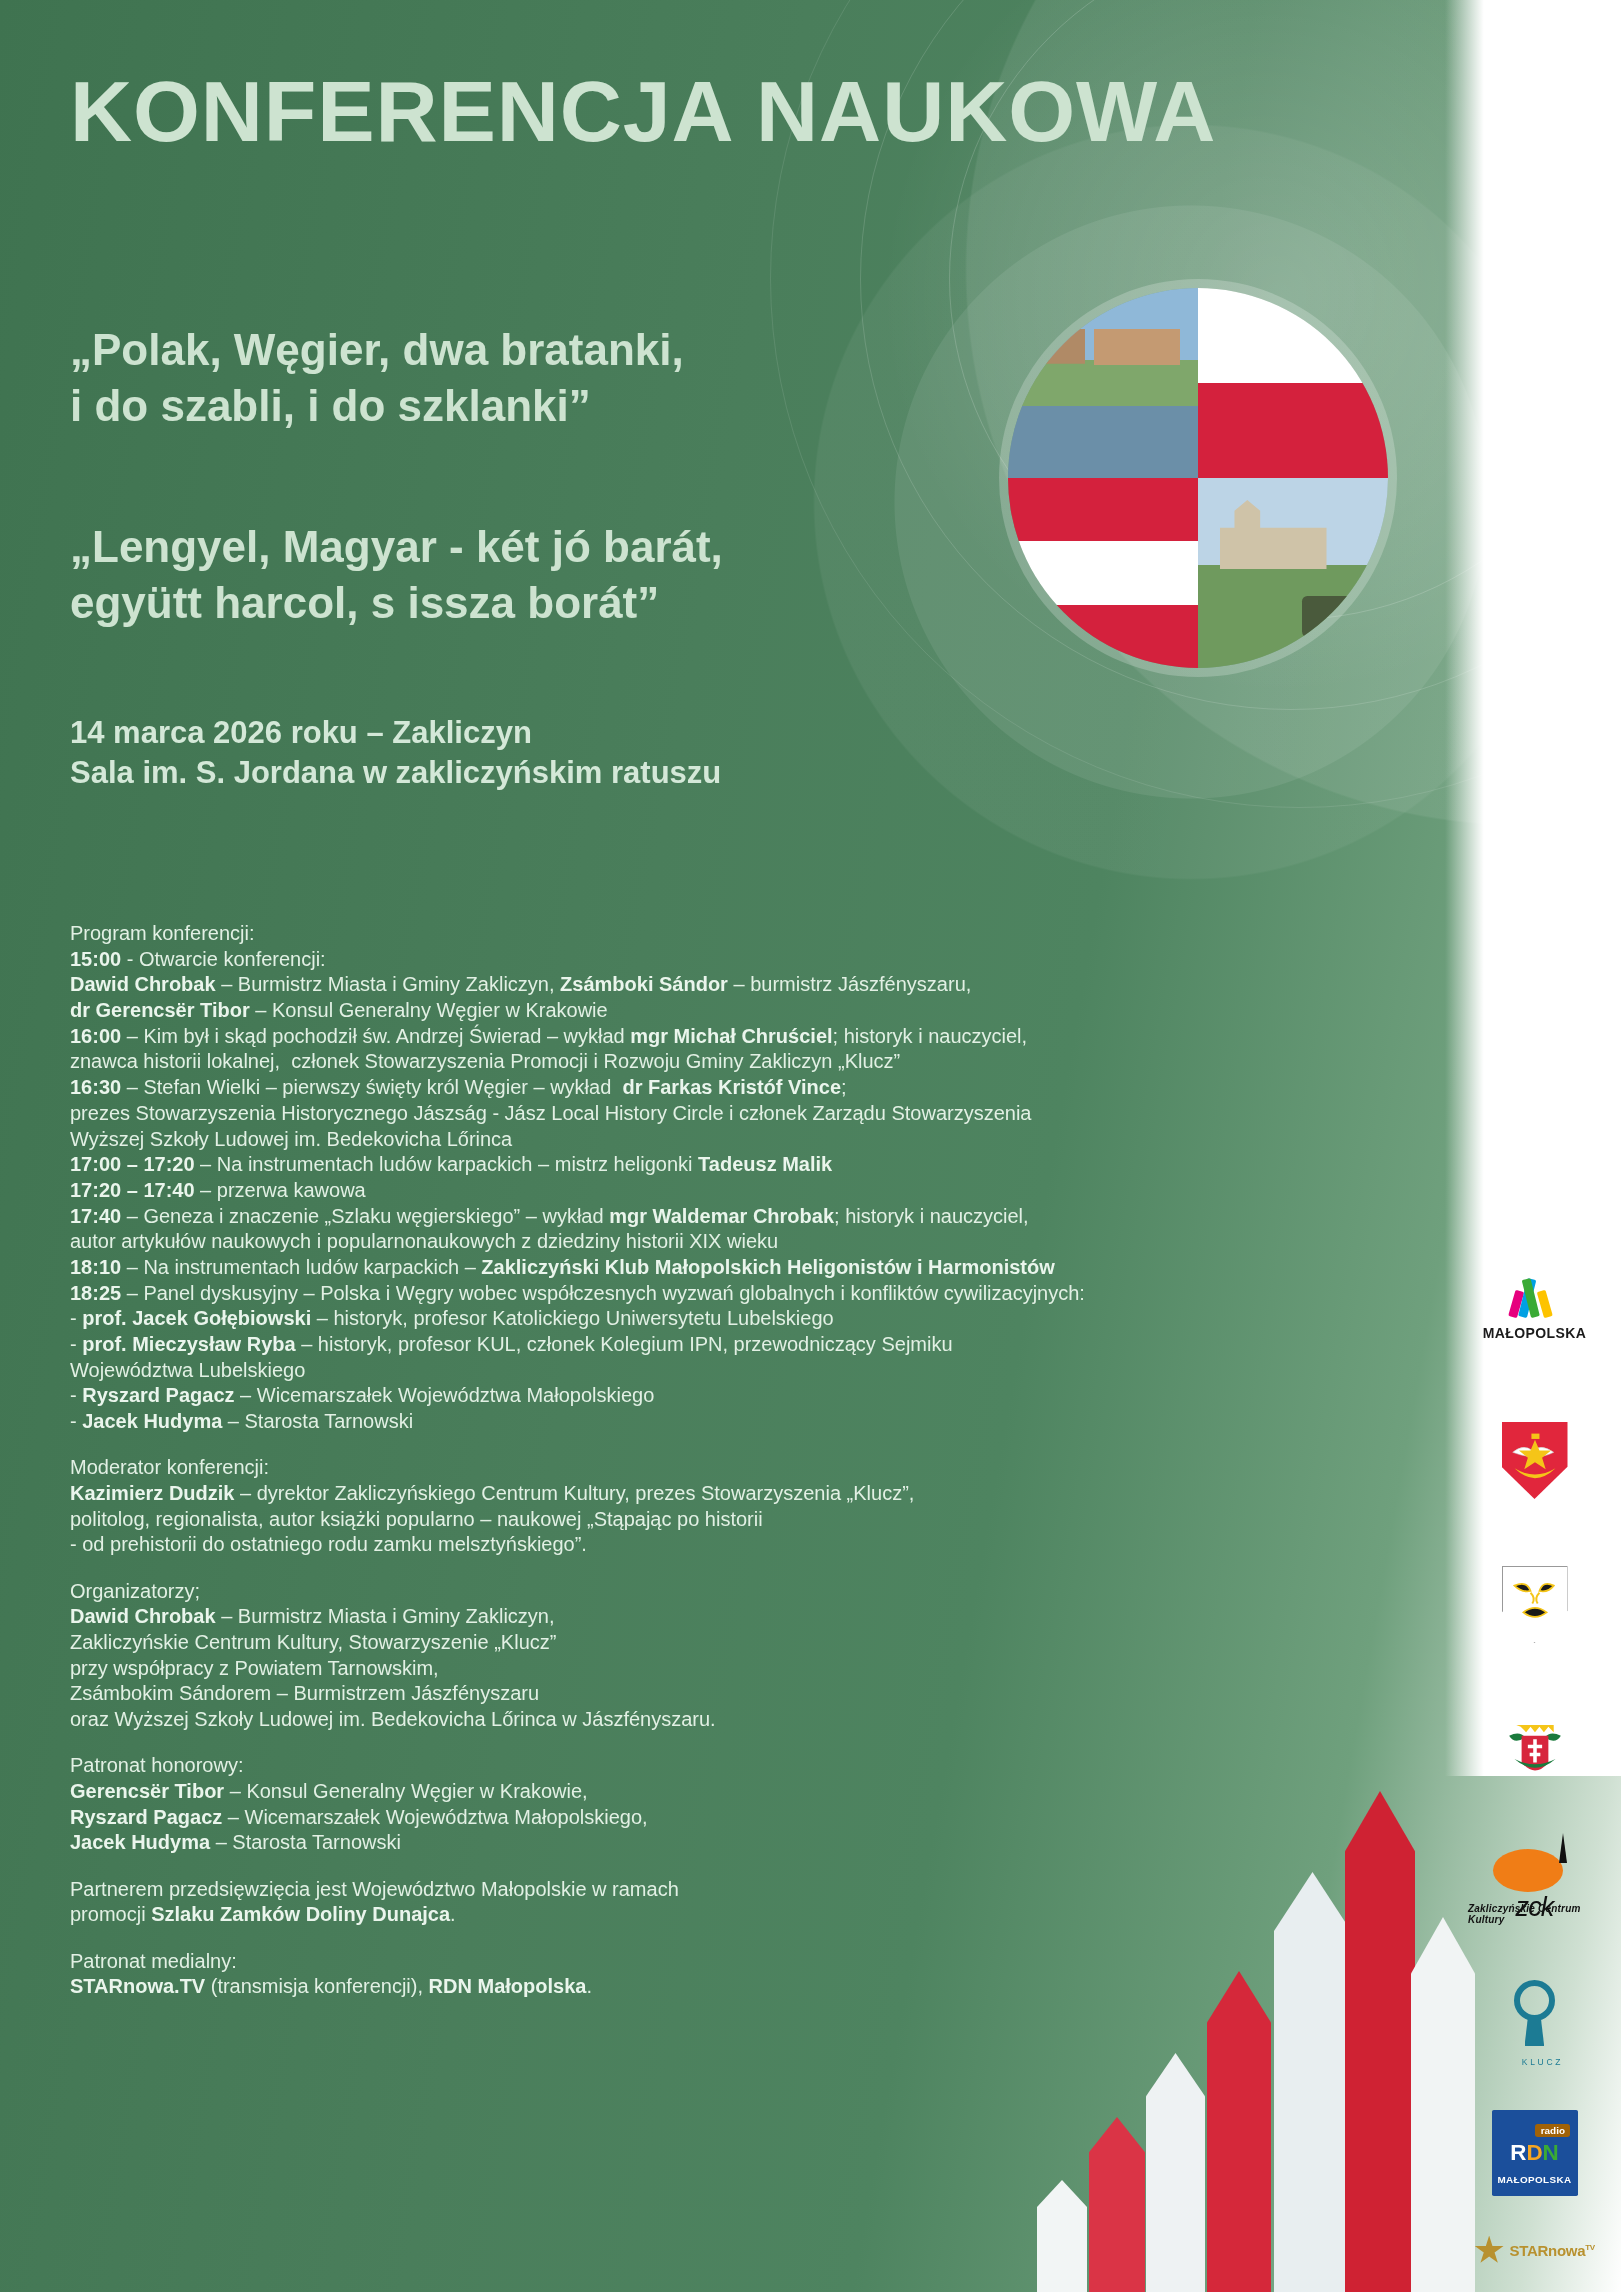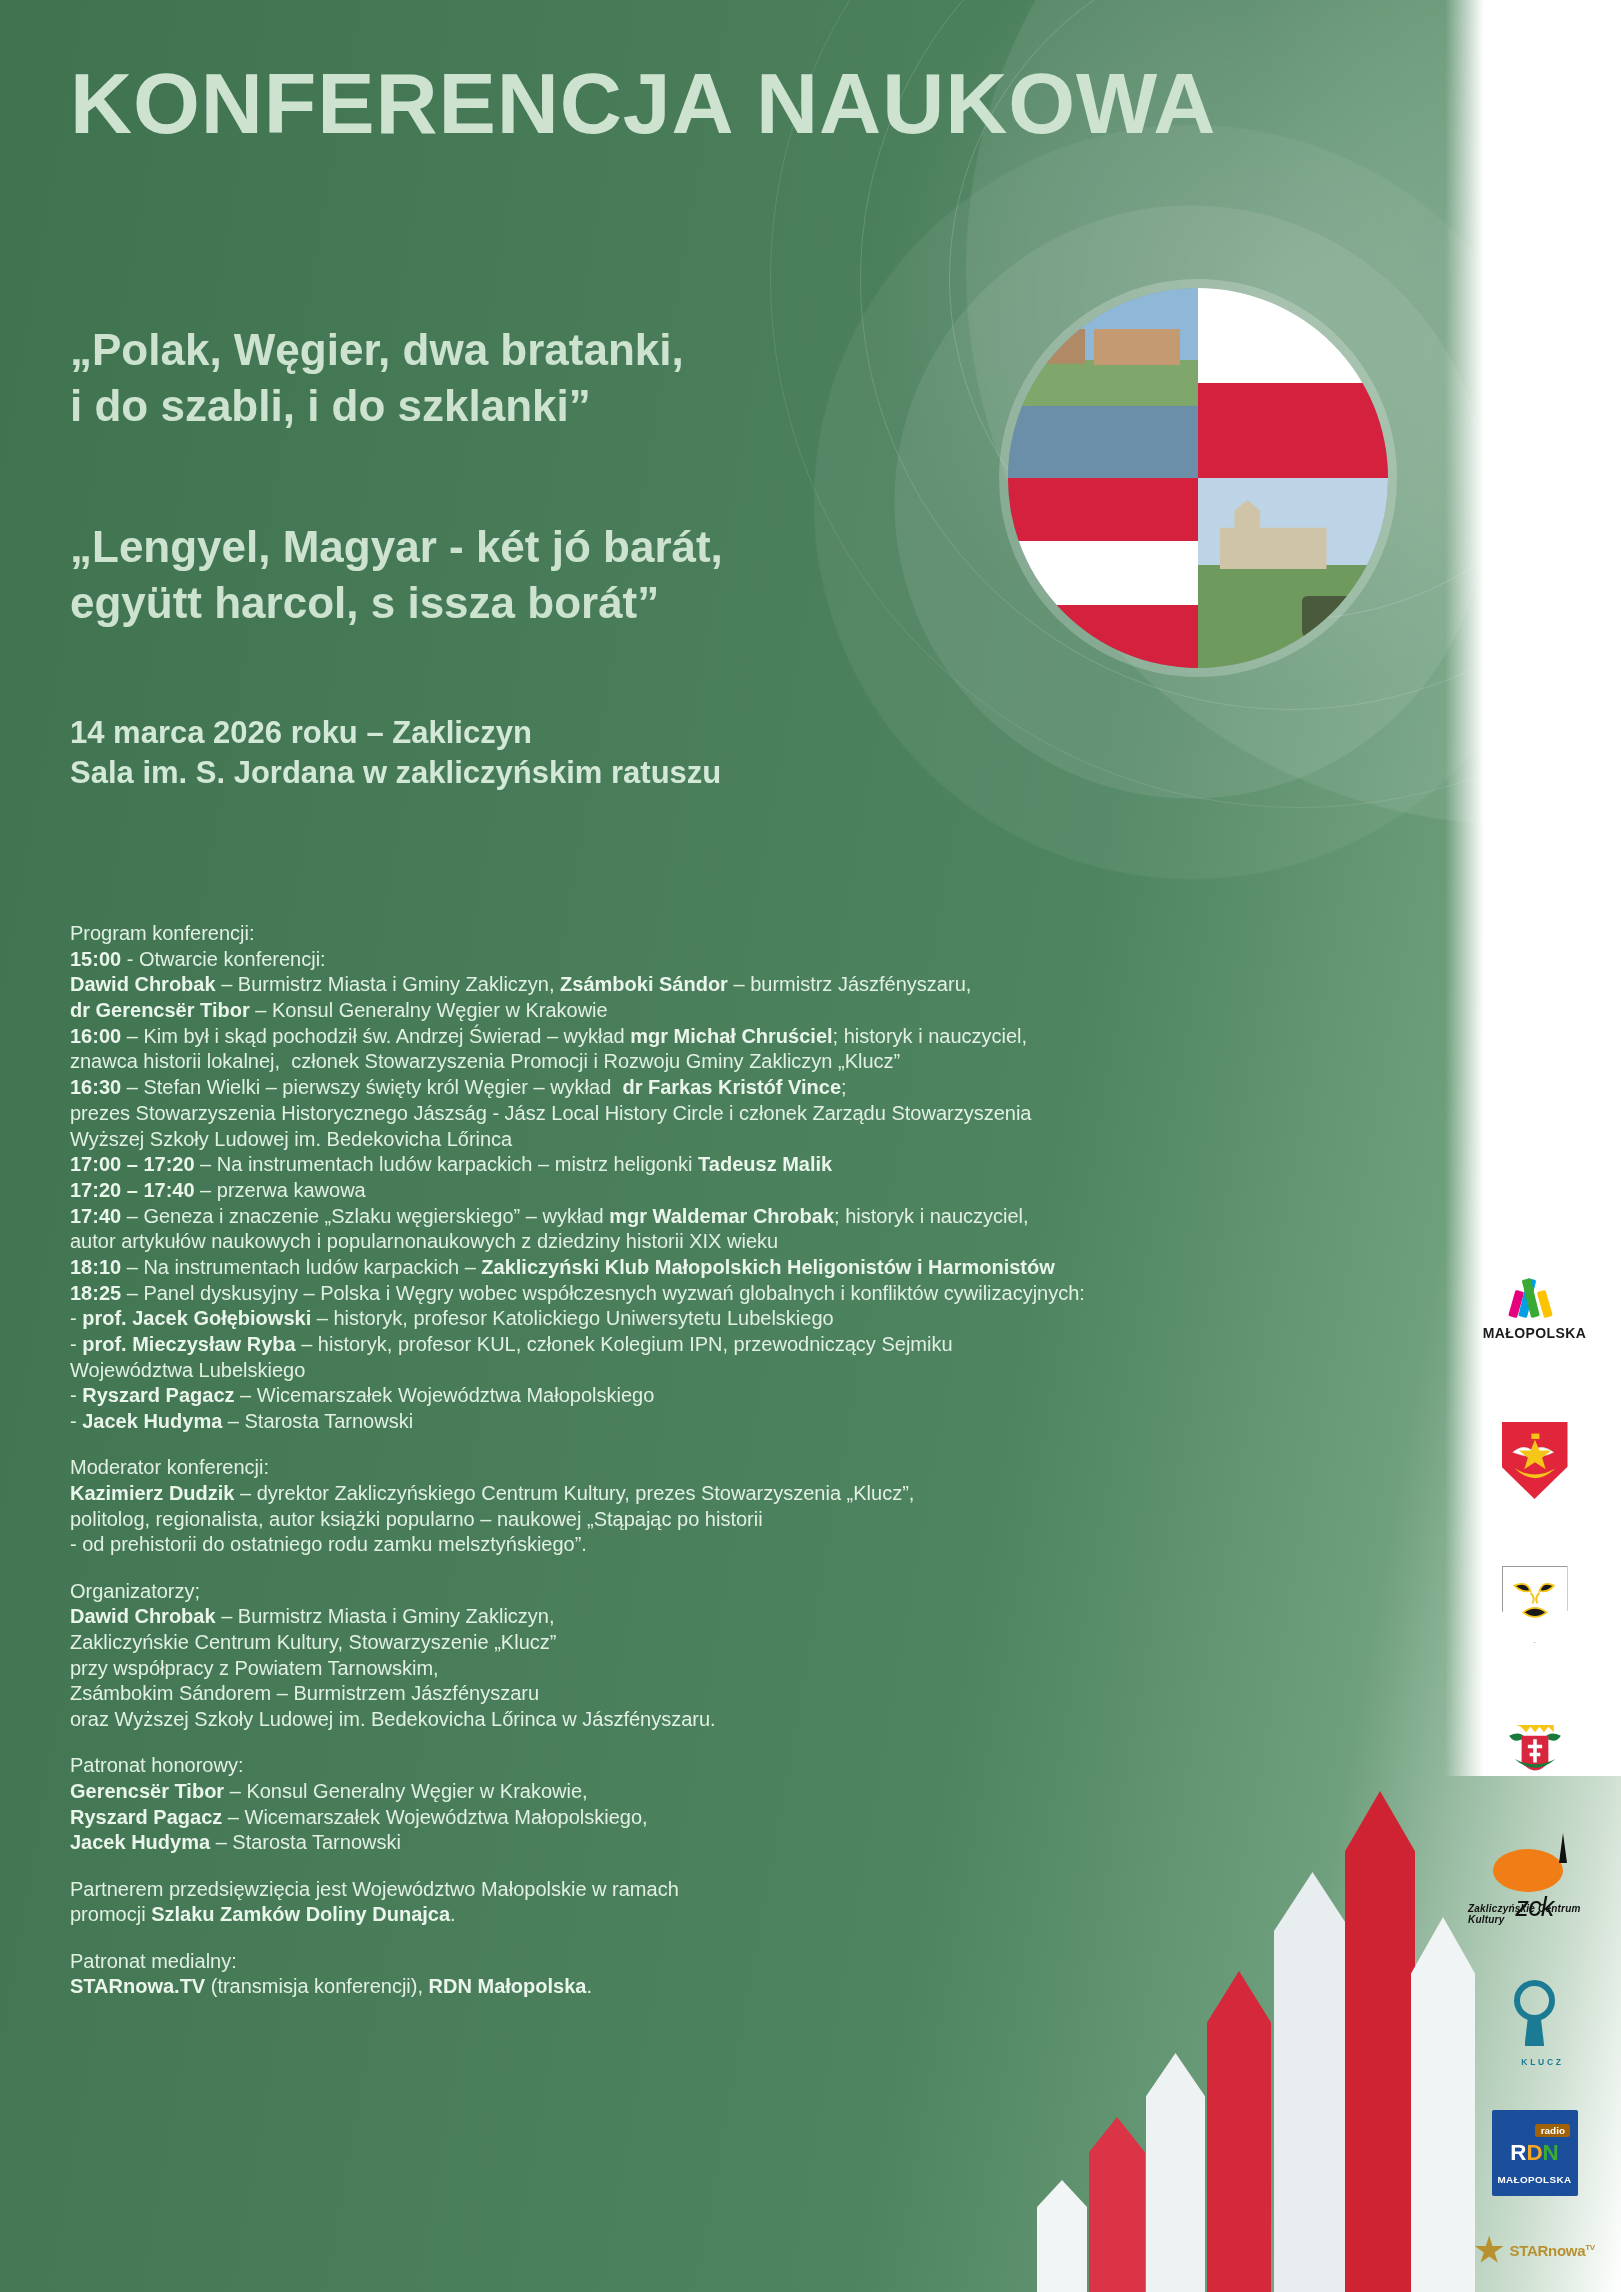--- a/index.html
+++ b/index.html
@@ -23,21 +23,21 @@
   .r1{width:1057px;height:1057px;left:770px;top:-251px;}
   .r2{width:860px;height:860px;left:860px;top:-152px;border-color:rgba(255,255,255,0.14);}
   .r3{width:681px;height:681px;left:949px;top:-63px;border-color:rgba(255,255,255,0.17);}
   .glow{
     position:absolute;left:878px;top:-107px;width:806px;height:806px;border-radius:50%;
     background:radial-gradient(circle,rgba(255,255,255,0.18) 0%,rgba(255,255,255,0.07) 45%,rgba(255,255,255,0) 70%);
   }
 
   
   .title{
-    position:absolute;left:70px;top:60px;
+    position:absolute;left:70px;top:68px;
     font-size:86px;font-weight:700;letter-spacing:0.9px;
     color:#cde3d0;white-space:nowrap;line-height:1;
   }
   .motto{
     position:absolute;left:70px;
     color:#cde3d0;font-size:44px;font-weight:600;line-height:1.28;
   }
   .motto-pl{top:322px;}
   .motto-hu{top:519px;}
   .when{
@@ -127,21 +127,21 @@
            font-size:27px;font-weight:400;font-style:italic;color:#111;letter-spacing:-0.9px;line-height:1;margin-top:36px;}
   .zck-spire{position:absolute;left:79px;top:-14.3px;width:0;height:0;
              border-left:4.5px solid transparent;border-right:4.5px solid transparent;border-bottom:30px solid #111;}
   .zck-sub{font-size:10px;font-weight:700;font-style:italic;color:#111;margin-top:3.6px;letter-spacing:0.2px;}
 
   .klucz-mark{width:63px;height:75px;position:relative;}
   .klucz-ring{position:absolute;left:10.7px;top:0;width:41px;height:41px;border-radius:50%;
               border:6.3px solid #1c7b94;box-sizing:border-box;}
   .klucz-stem{position:absolute;left:21.5px;top:36px;width:19.7px;height:30px;background:#1c7b94;
               clip-path:polygon(18% 0,82% 0,100% 100%,0 100%);}
-  .klucz-label{font-size:8.5px;letter-spacing:2.7px;color:#1c7b94;font-weight:700;margin-top:1.8px;margin-left:16px;}
+  .klucz-label{font-size:8.5px;letter-spacing:2.7px;color:#1c7b94;font-weight:400;margin-top:1.8px;margin-left:16px;}
 
   .rdn-box{width:86px;height:86px;background:#1b4f9b;position:relative;border-radius:1.8px;}
   .rdn-radio{position:absolute;right:7.2px;top:14.3px;background:#a16207;color:#fff;font-size:9.9px;
              font-weight:700;padding:0.9px 5.4px;border-radius:2.7px;}
   .rdn-letters{position:absolute;left:0;top:32px;width:86px;text-align:center;
                font-size:22.4px;font-weight:700;line-height:1;}
   .rdn-sub{position:absolute;left:0;bottom:10.7px;width:86px;text-align:center;color:#fff;
            font-size:9.9px;font-weight:700;letter-spacing:0.4px;}
 
   .star-row{display:flex;align-items:center;gap:5.4px;}

